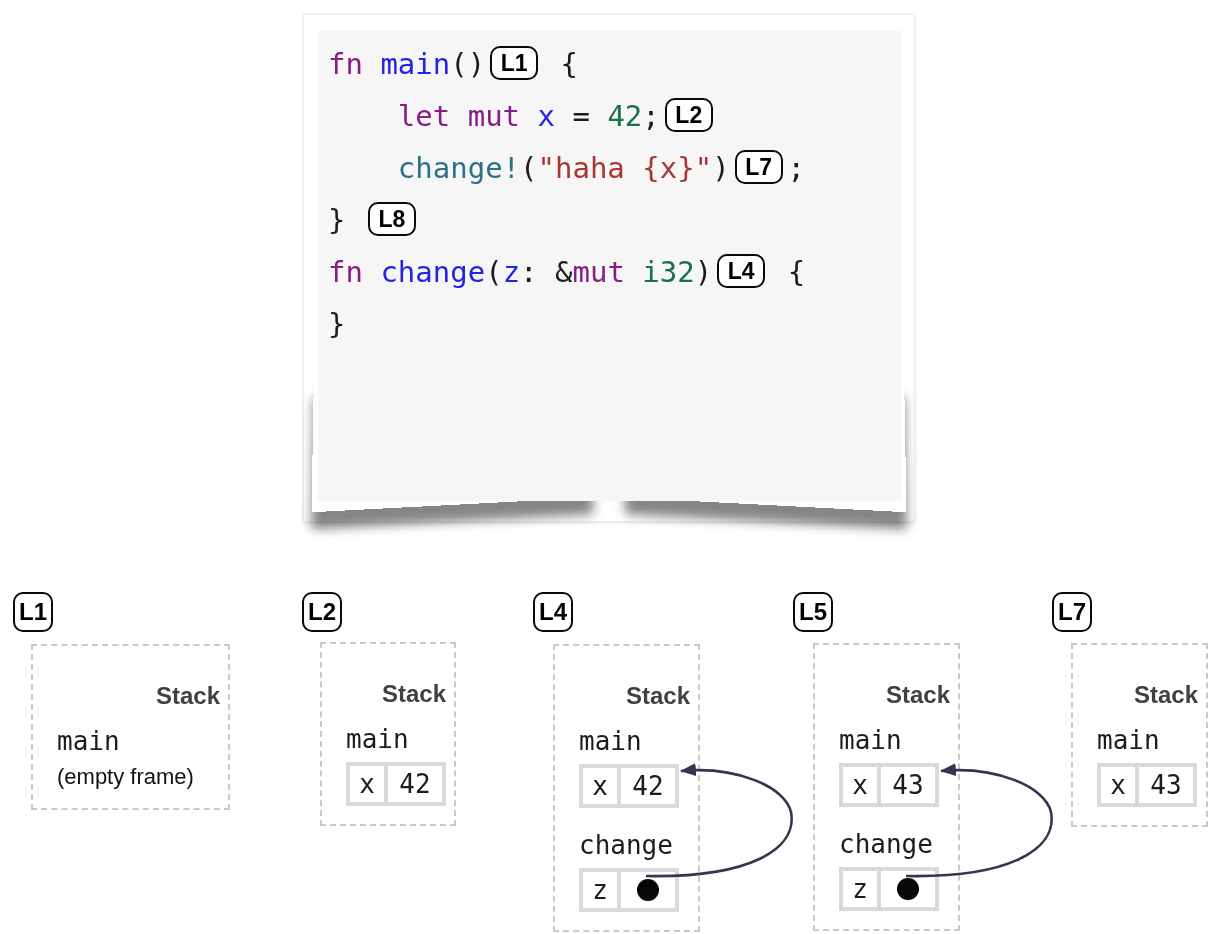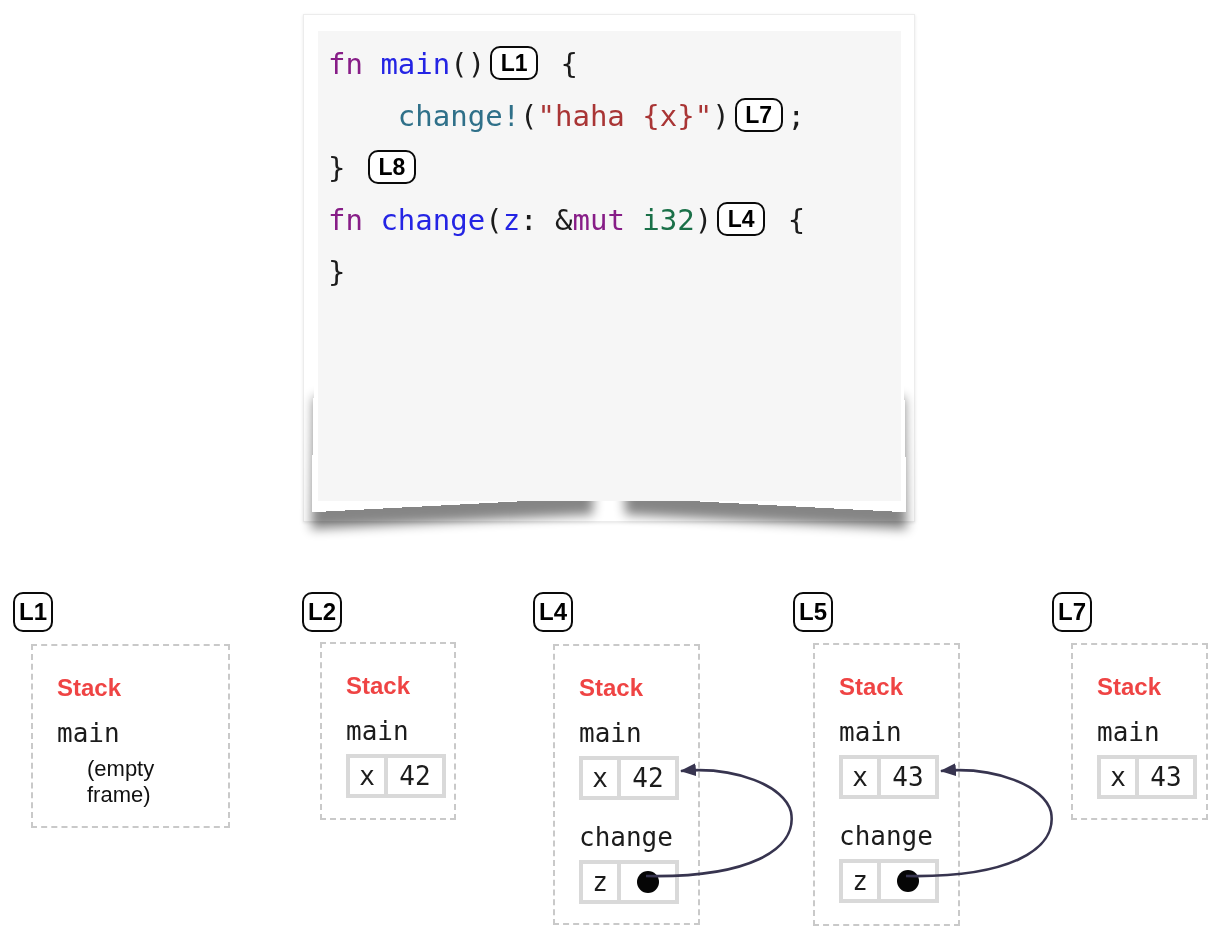--- a/index.html
+++ b/index.html
@@ -27,45 +27,46 @@
           font:bold 23px "Liberation Sans",sans-serif;color:#000;box-sizing:border-box;}
   .code-line .lbadge{height:34px;min-width:48px;padding:0 6px;margin:0 5px;
           vertical-align:middle;position:relative;top:-3px;}
   .lbadge.big{width:40px;height:40px;font-size:24px;}
 
   
   .dgroup{position:absolute;z-index:1;}
   .dgroup .lbadge.big{position:absolute;left:0;top:0;}
   .dbox{position:absolute;border:2px dashed var(--dash);background:#fff;box-sizing:border-box;
         padding:24px 8px 18px 24px;}
-  .dhead{font:bold 24px "Liberation Sans",sans-serif;color:#ef4444;margin:4px 0 16px 0;}
+  .dhead{font:bold 24px "Liberation Sans",sans-serif;color:#404040;margin:12px 0 16px 0;text-align:right;}
   .frame{margin:0;}
   .frame + .frame{margin-top:22px;}
   .fname{font:26px "DejaVu Sans Mono",monospace;color:#1c1c1c;margin:0 0 8px 0;}
-  .fnote{font:22px "Liberation Sans",sans-serif;color:#111;margin-top:2px;margin-left:30px;}
+  .fnote{font:22px "Liberation Sans",sans-serif;color:#111;margin-top:2px;}
   .vtable{display:inline-flex;background:var(--tframe);padding:4px;gap:4px;}
   .vcell{background:#fff;display:flex;align-items:center;justify-content:center;
          min-width:20px;min-height:36px;padding:0 7px;
          font:26px "DejaVu Sans Mono",monospace;color:#1c1c1c;}
   .vcell.value{min-width:40px;}
   .dot{width:22px;height:22px;border-radius:50%;background:#060606;}
 
   
   #arrow-layer{position:absolute;left:0;top:0;z-index:3;pointer-events:none;}
   #arrow-layer path.ptr{fill:none;stroke:var(--arrow);stroke-width:2.6px;}
 </style>
 </head>
 <body>
 
 <div id="page">
 
   <div class="codecard">
     <div class="codebg">
       <div class="codelines">
           <div class="code-line"><span class="tok tok-kw">fn </span><span class="tok tok-fn">main</span><span class="tok tok-pl">()</span><span class="lbadge">L1</span><span class="tok tok-pl"> {</span></div>
+          <div class="code-line"><span class="tok tok-pl">    </span><span class="tok tok-kw">let mut</span><span class="tok tok-pl"> </span><span class="tok tok-fn">x</span><span class="tok tok-pl"> = </span><span class="tok tok-num">42</span><span class="tok tok-pl">;</span><span class="lbadge">L2</span></div>
           <div class="code-line"><span class="tok tok-pl">    </span><span class="tok tok-mac">change!</span><span class="tok tok-pl">(</span><span class="tok tok-str">"haha {x}"</span><span class="tok tok-pl">)</span><span class="lbadge">L7</span><span class="tok tok-pl">;</span></div>
           <div class="code-line"><span class="tok tok-pl">} </span><span class="lbadge">L8</span></div>
           <div class="code-line"></div>
           <div class="code-line"><span class="tok tok-kw">fn </span><span class="tok tok-fn">change</span><span class="tok tok-pl">(</span><span class="tok tok-fn">z</span><span class="tok tok-pl">: &amp;</span><span class="tok tok-kw">mut</span><span class="tok tok-pl"> </span><span class="tok tok-num">i32</span><span class="tok tok-pl">)</span><span class="lbadge">L4</span><span class="tok tok-pl"> {</span></div>
           <div class="code-line"><span class="tok tok-pl">}</span></div>
         </div>
     </div>
   </div>
 
   <div id="diagrams">

